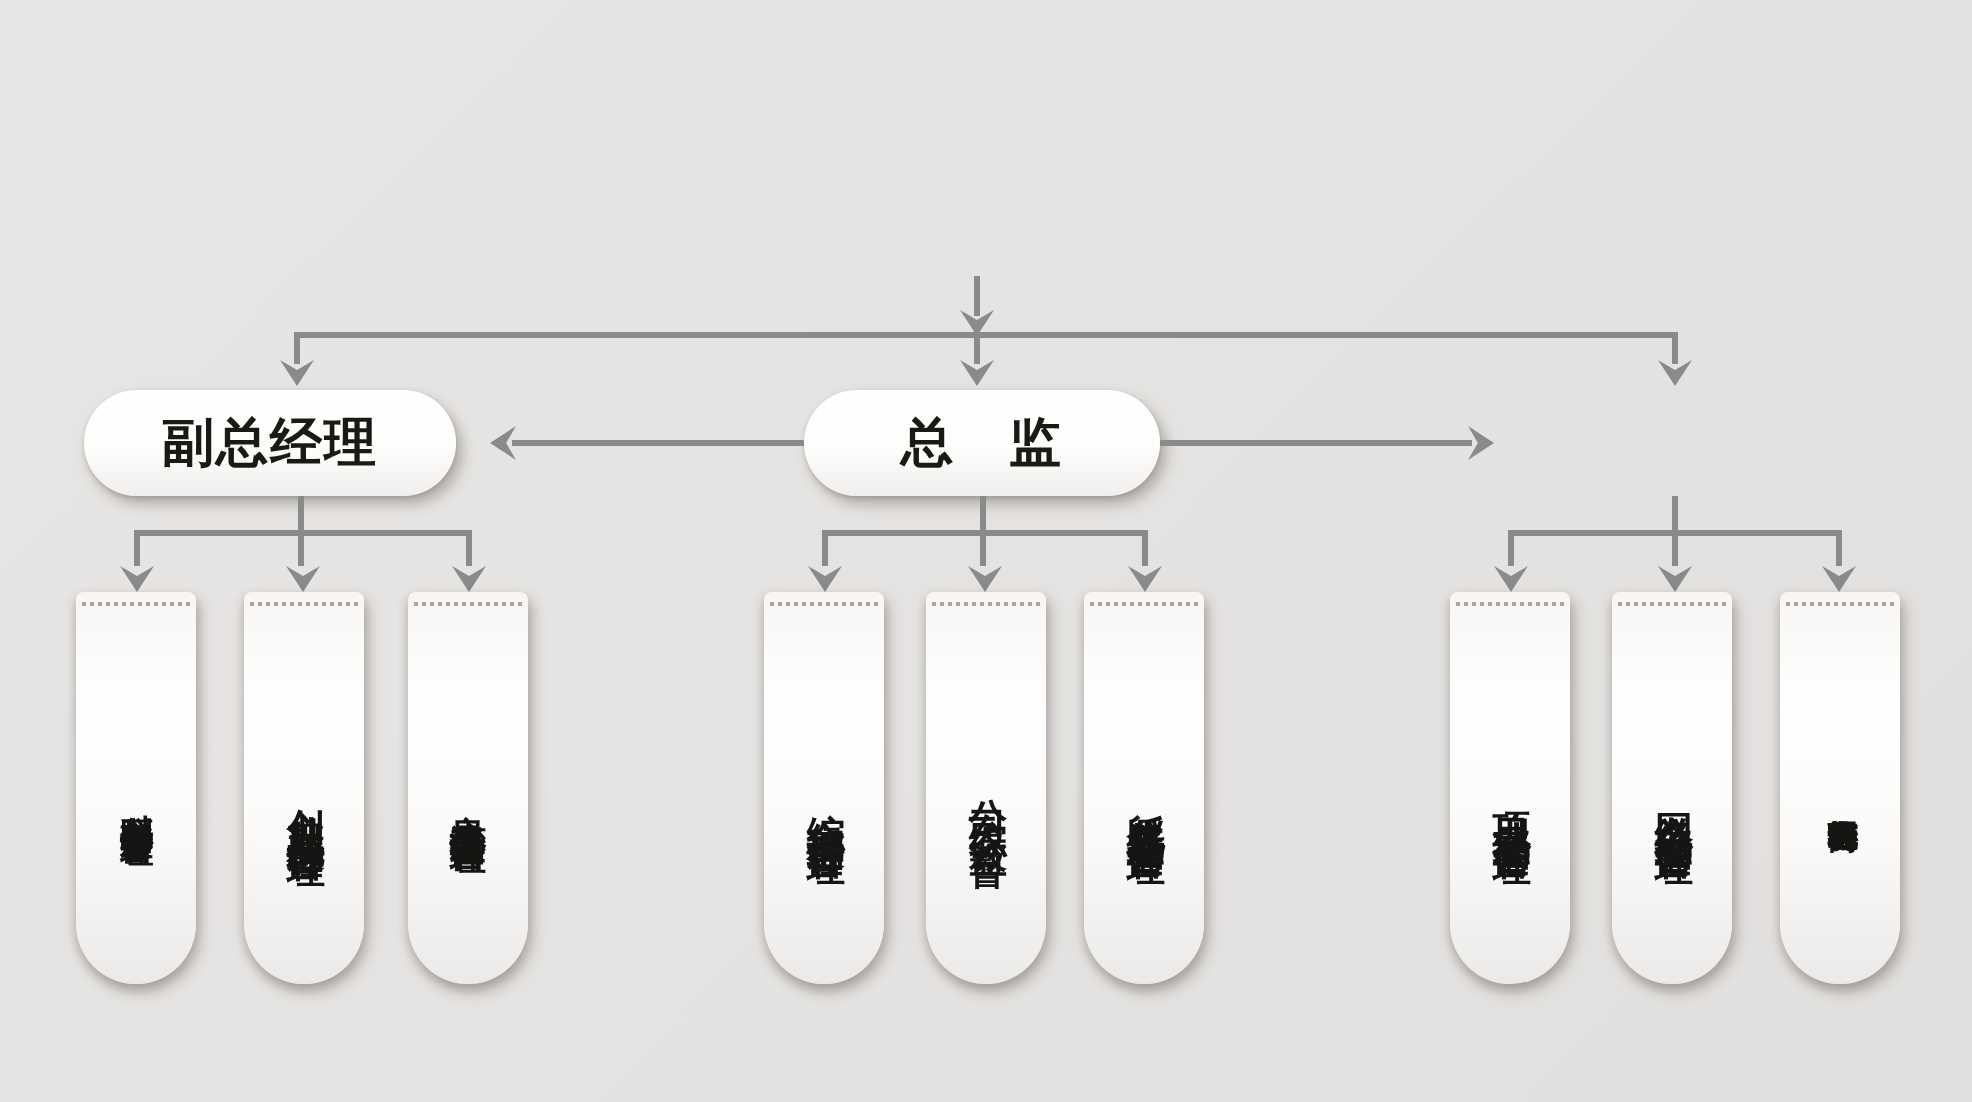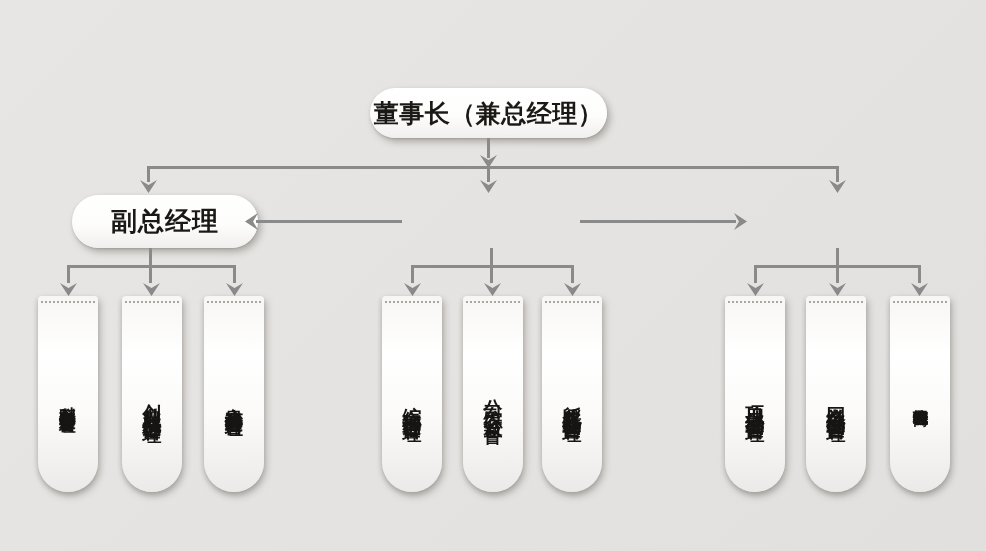--- a/index.html
+++ b/index.html
@@ -19,21 +19,21 @@
   .node {
     position:absolute;
     background:linear-gradient(180deg,#ffffff 0%,#fdfdfc 55%,#f1efed 100%);
     border-radius:27px;
     box-shadow:3px 4px 7px rgba(105,100,95,0.45), 0 1px 2px rgba(105,100,95,0.25);
     display:flex; align-items:center; justify-content:center;
     color:#1b1916; font-weight:bold;
   }
   .node-top    { left:370px; top:88px;  width:237px; height:50px; font-size:25px; letter-spacing:0.5px; }
   .node-l2     { top:195px; height:53px; font-size:26px; letter-spacing:1px; }
-  .node-deputy { left:72px;  width:186px; }
+  .node-deputy { left:42px;  width:186px; }
   .node-director { left:402px; width:178px; }
   .node-assist { left:747px; width:182px; }
 
   
   .line { position:absolute; background:#8a8a8a; }
   .vline { width:3px; }
   .hline { height:3px; }
   .ah { position:absolute; background:#8a8a8a; }
   .ah-down  { width:17px; height:13px; clip-path:polygon(0 0,50% 38%,100% 0,50% 100%); }
   .ah-left  { width:13px; height:17px; clip-path:polygon(100% 0,62% 50%,100% 100%,0 50%); }
@@ -66,37 +66,37 @@
   
   .p1{left:38px;} .p2{left:122px;} .p3{left:204px;}
   .p4{left:382px;} .p5{left:463px;} .p6{left:542px;}
   .p7{left:725px;} .p8{left:806px;} .p9{left:890px;}
 </style>
 </head>
 <body>
 
 <div class="canvas">
 
-  <div class="node node-top">
-    <span>董事长（兼总经理）</span>
-  </div>
 
   <div class="line vline" style="left:487px;top:138px;height:20px;"></div>
   <div class="ah ah-down" style="left:480px;top:155px;"></div>
   <div class="line hline" style="left:148px;top:166px;width:691px;"></div>
 
   <div class="line vline" style="left:147px;top:166px;height:16px;"></div>
   <div class="ah ah-down" style="left:140px;top:180px;"></div>
   <div class="line vline" style="left:487px;top:169px;height:13px;"></div>
   <div class="ah ah-down" style="left:480px;top:180px;"></div>
   <div class="line vline" style="left:836px;top:166px;height:16px;"></div>
   <div class="ah ah-down" style="left:829px;top:180px;"></div>
 
   <div class="node node-l2 node-deputy">
     <span>副总经理</span>
+  </div>
+  <div class="node node-l2 node-director">
+    <span>总　监</span>
   </div>
 
   <div class="line hline" style="left:256px;top:220px;width:146px;"></div>
   <div class="ah ah-left" style="left:245px;top:213px;"></div>
   <div class="line hline" style="left:580px;top:220px;width:156px;"></div>
   <div class="ah ah-right" style="left:734px;top:213px;"></div>
 
   <div class="line vline" style="left:149px;top:248px;height:19px;"></div>
   <div class="line hline" style="left:67px;top:265px;width:169px;"></div>
   <div class="line vline" style="left:67px;top:265px;height:18px;"></div>

